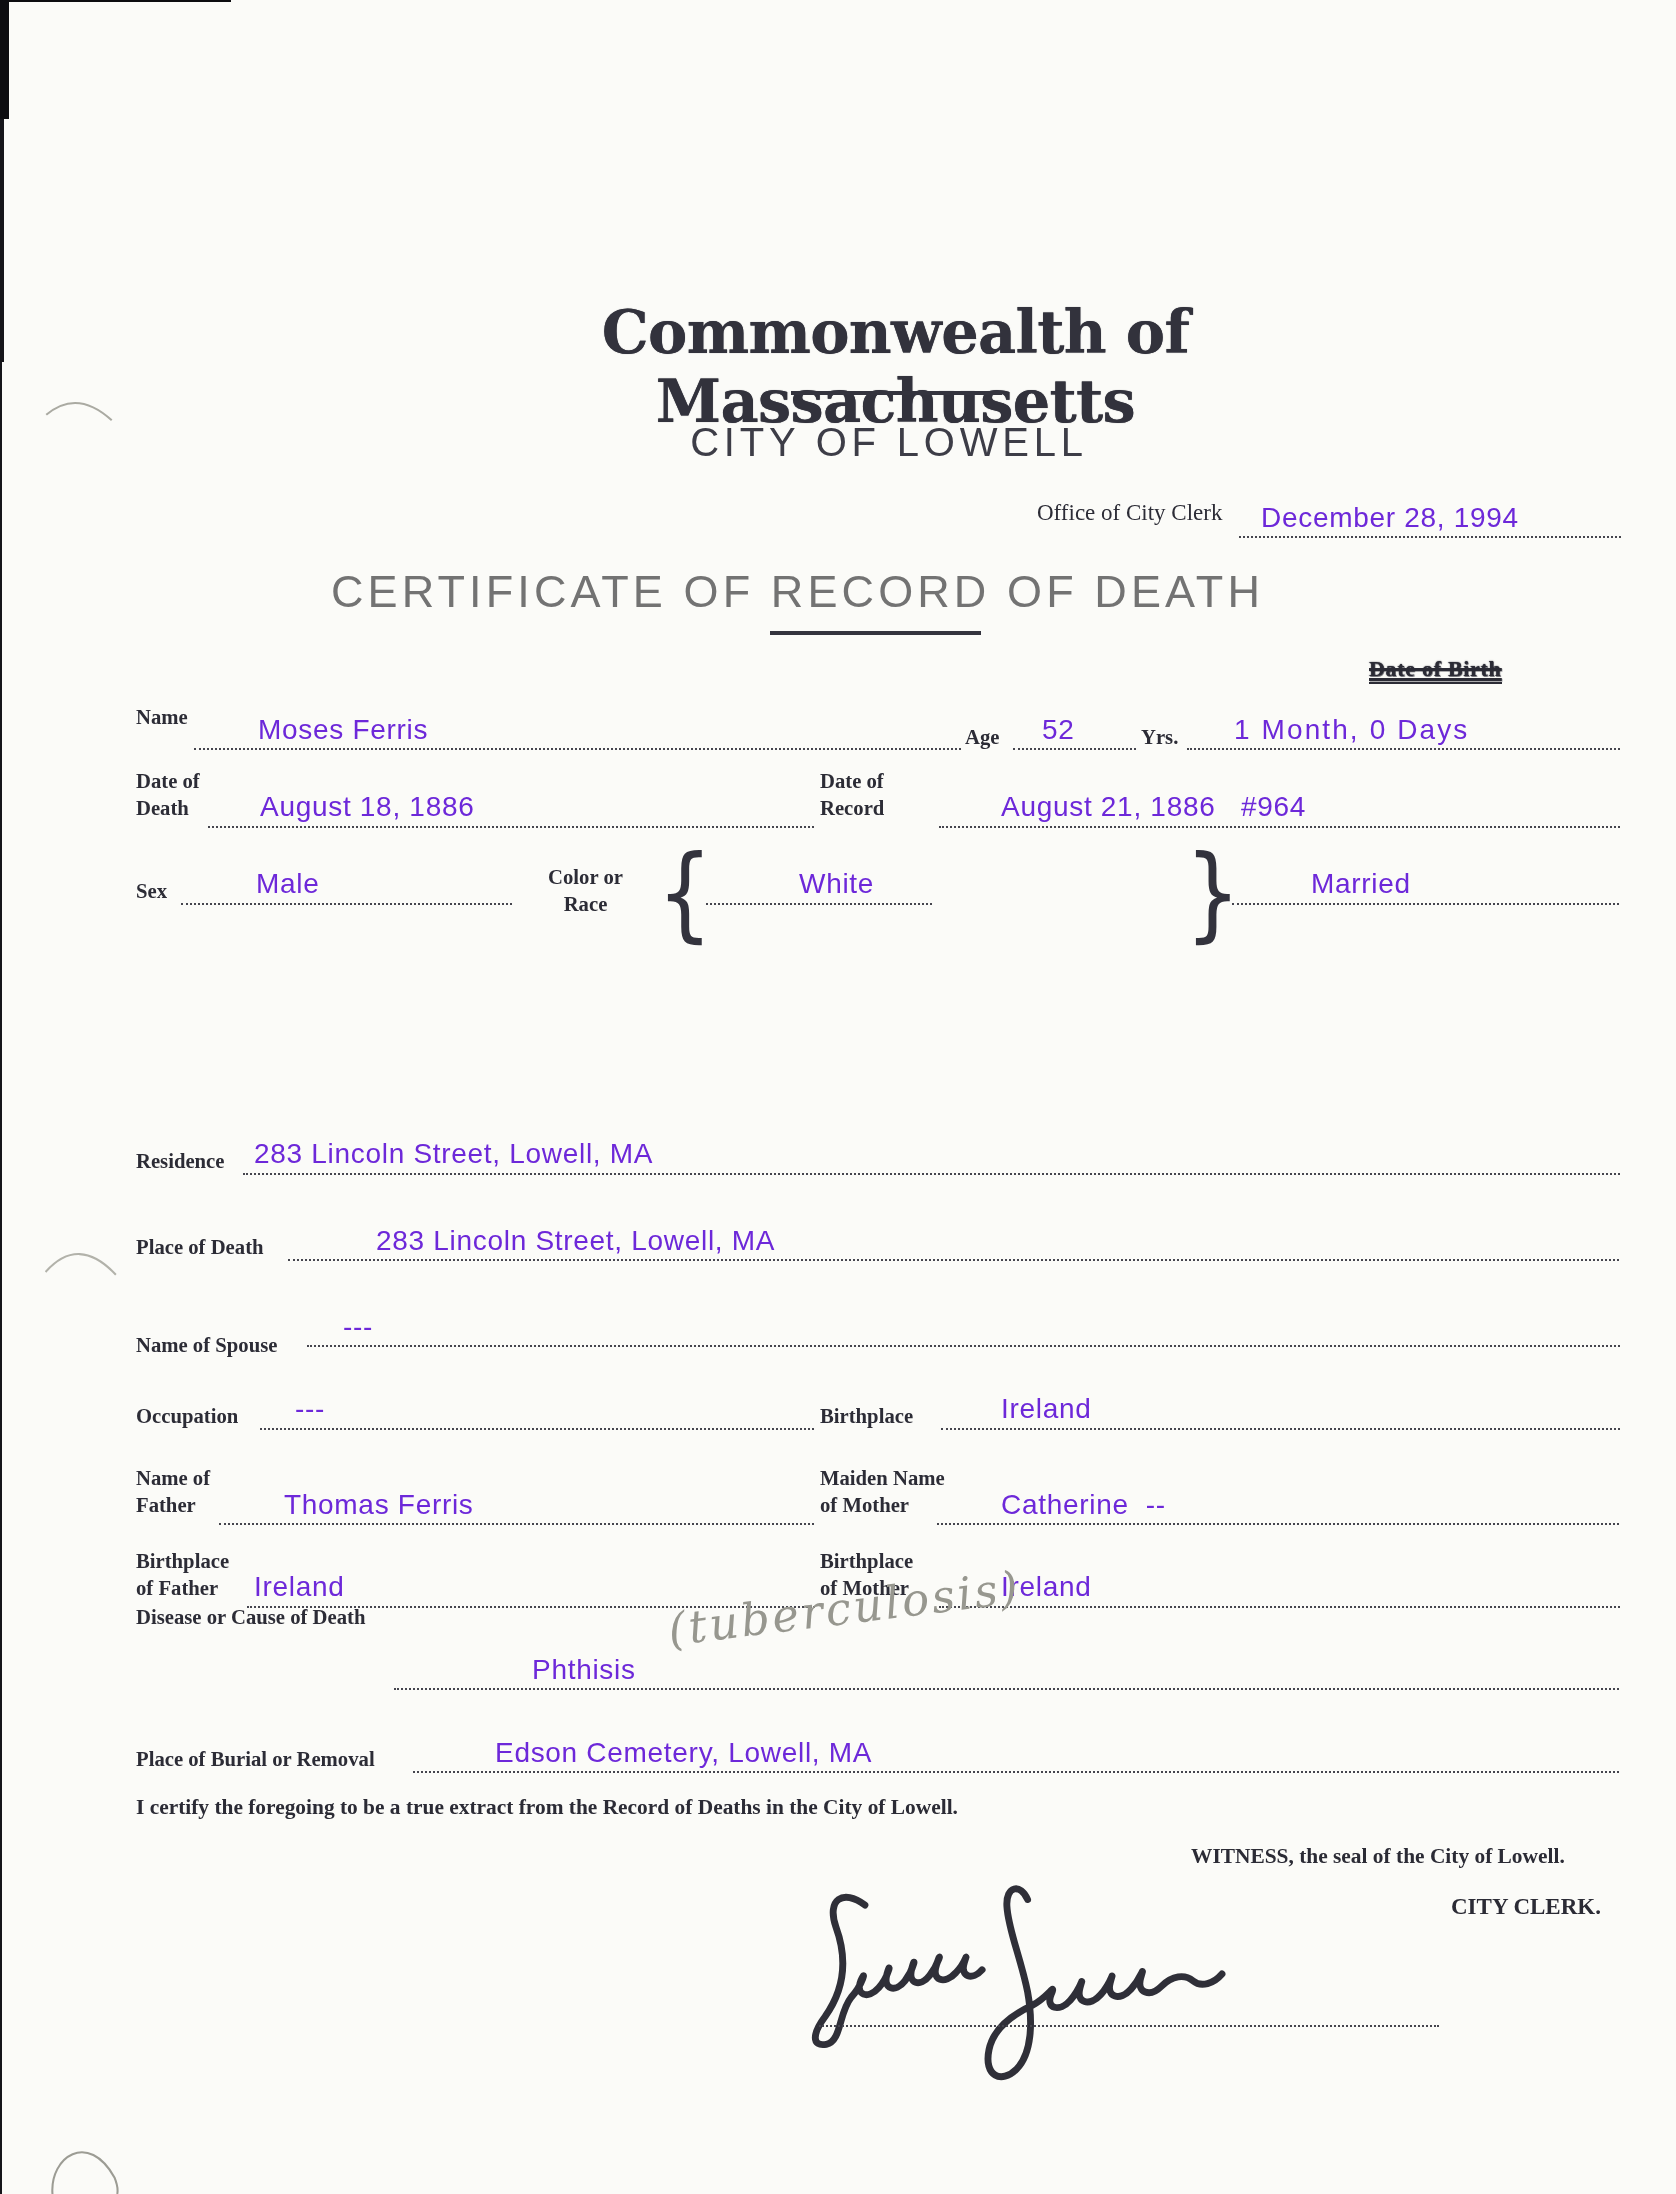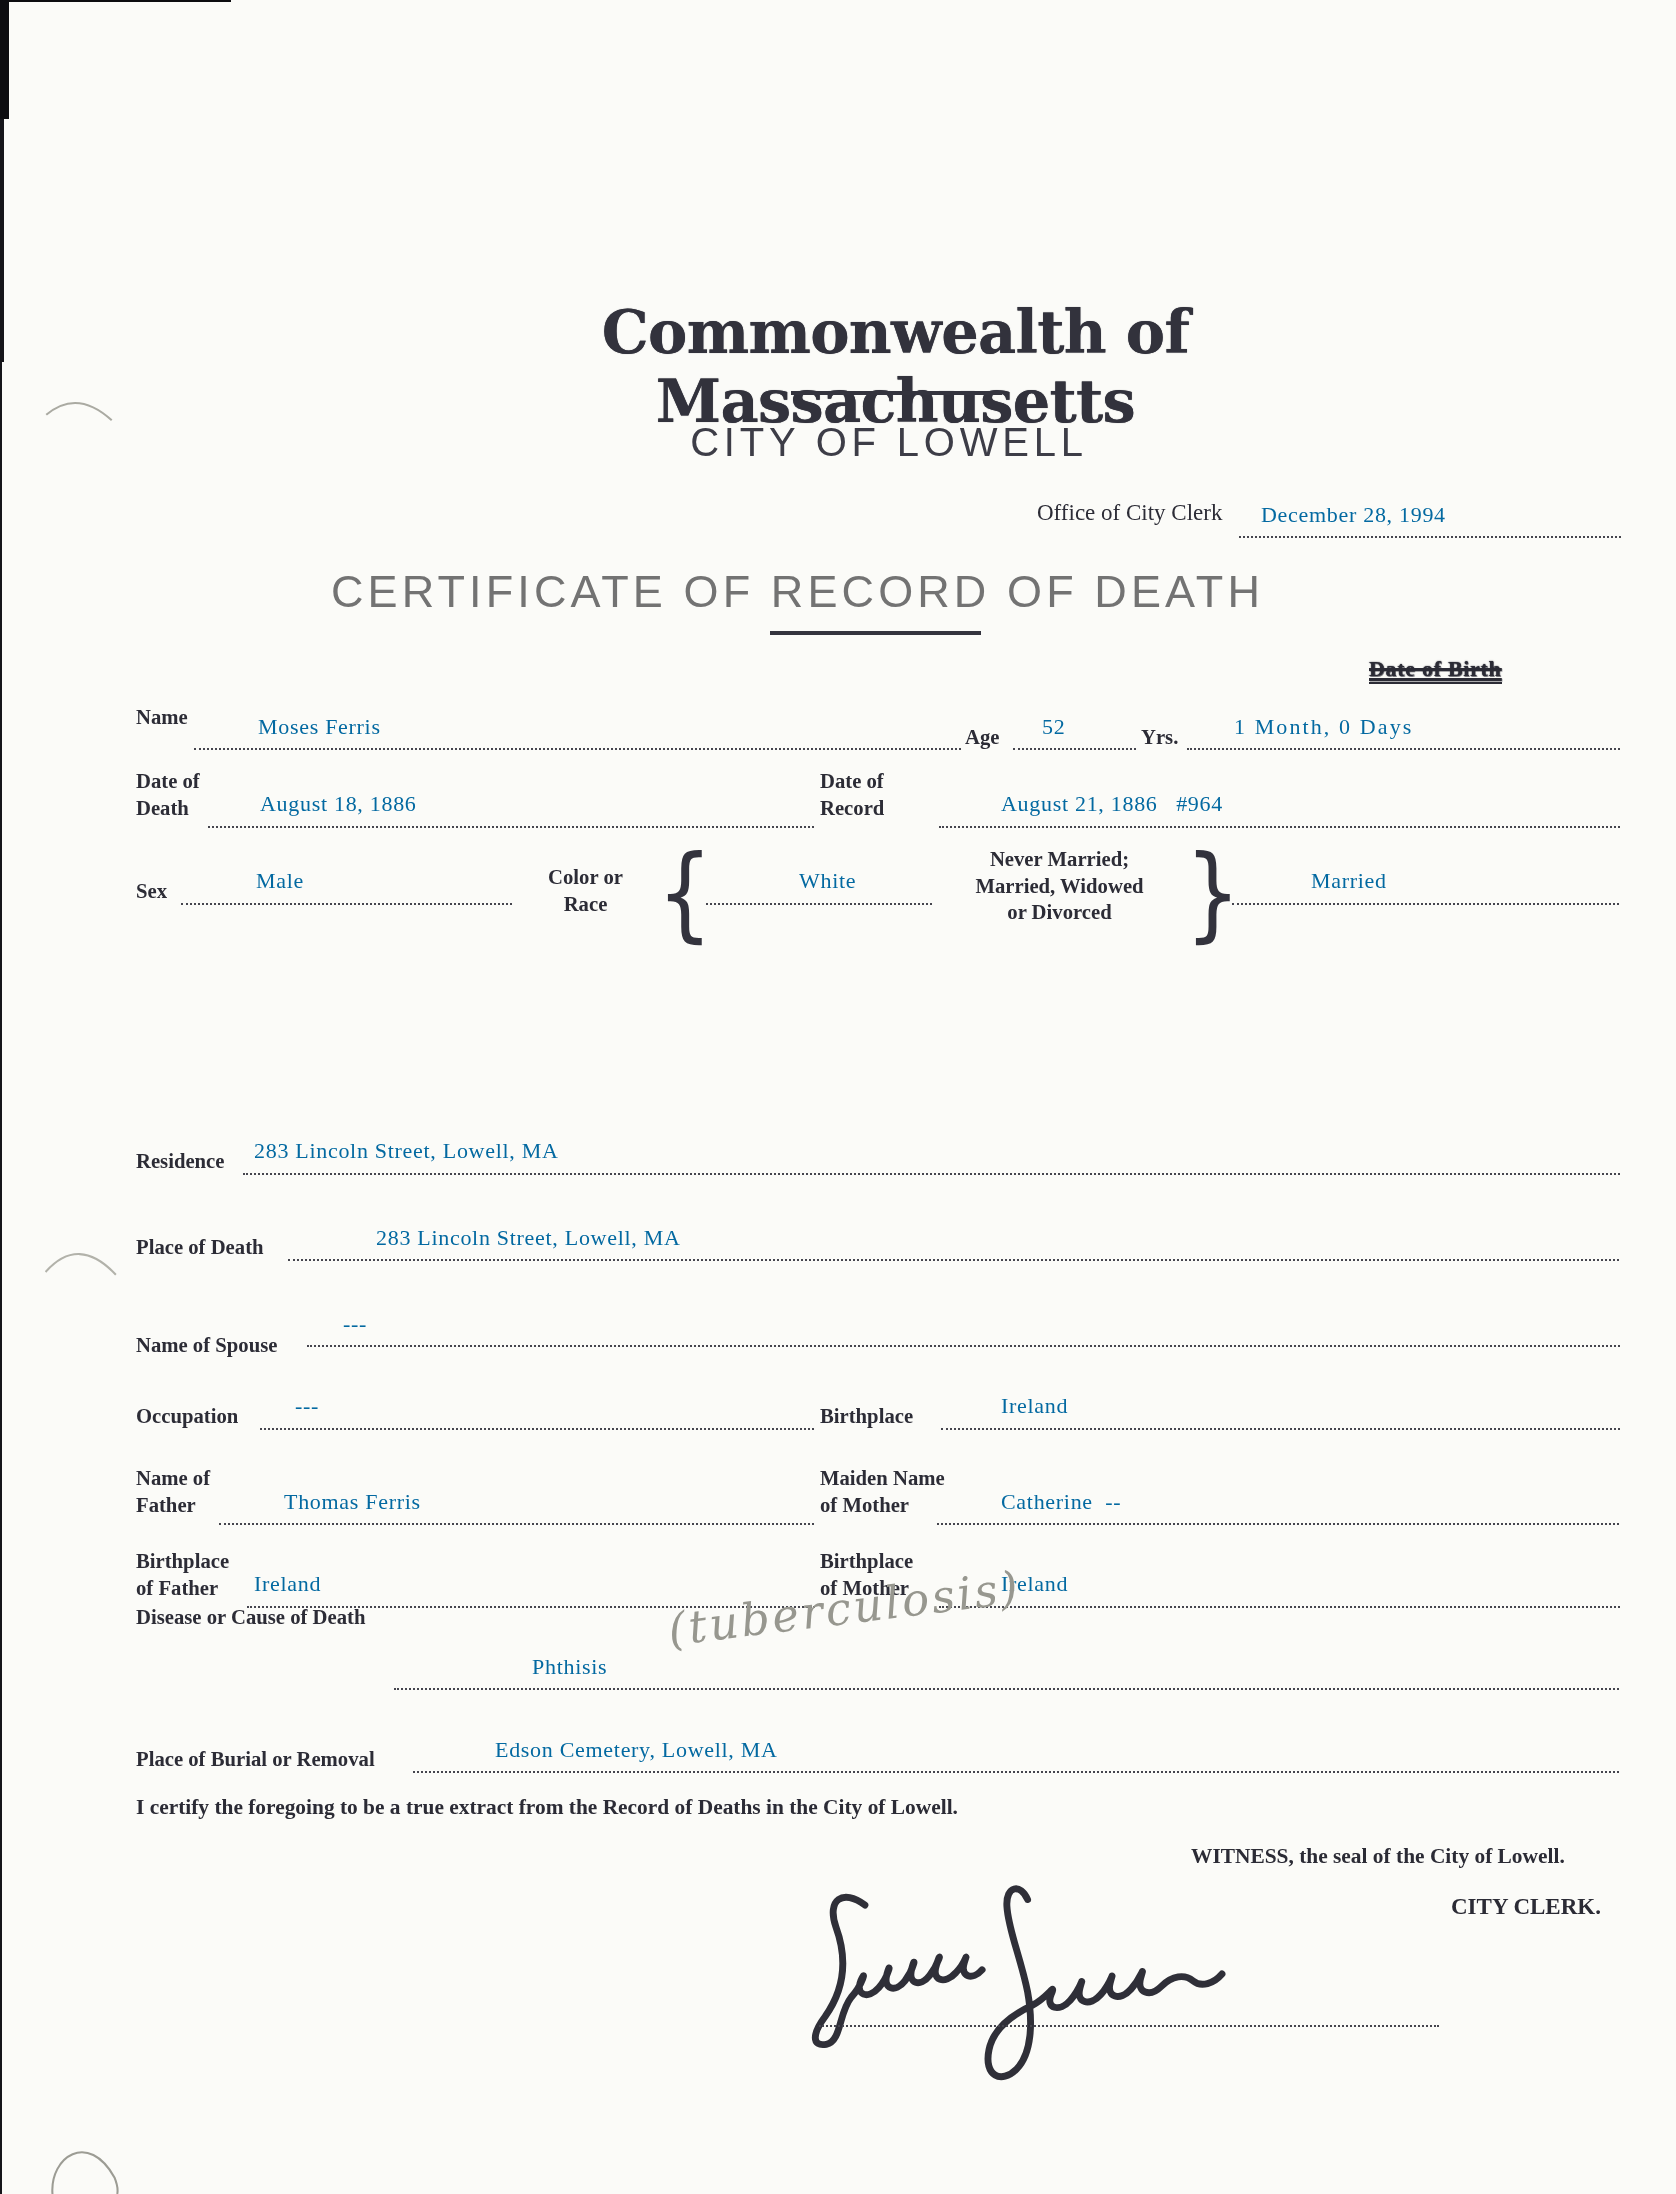--- a/index.html
+++ b/index.html
@@ -47,22 +47,22 @@
   }
   .lbl{
     position:absolute;
     font-family:"Liberation Serif",serif;font-weight:bold;
     font-size:20.7px;line-height:1.28;color:#2c2c36;
     white-space:pre-line;
   }
   .lbl.c{text-align:center;}
   .val{
     position:absolute;
-    font-family:Liberation Serif, serif;
-    font-size:22px;color:#0369a1;letter-spacing:0.7px;
+    font-family:Liberation Sans, sans-serif;
+    font-size:28px;color:#6d28d9;letter-spacing:0.7px;
     white-space:pre;
   }
   .dots{position:absolute;height:0;border-bottom:2.8px dotted #45454e;}
   .brace{
     position:absolute;
     font-family:"DejaVu Sans",sans-serif;
     font-size:103px;color:#33333d;line-height:1.15;
     transform:scaleX(.85);
   }
   .annot{
@@ -126,23 +126,20 @@
   <span class="val" style="left:1001px;top:791px;">August 21, 1886   #964</span>
 
   <span class="lbl" style="left:136px;top:878px;">Sex</span>
   <div class="dots" style="left:181px;top:903px;width:331px;"></div>
   <span class="val" style="left:256px;top:868px;">Male</span>
   <span class="lbl c" style="left:524px;top:864px;width:123px;">Color or
 Race</span>
   <span class="brace" style="left:652px;top:834px;">{</span>
   <div class="dots" style="left:706px;top:903px;width:226px;"></div>
   <span class="val" style="left:799px;top:868px;text-align:center;">White</span>
-  <span class="lbl c" style="left:946px;top:846px;width:227px;">Never Married;
-Married, Widowed
-or Divorced</span>
   <span class="brace" style="left:1180px;top:834px;">}</span>
   <div class="dots" style="left:1232px;top:903px;width:387px;"></div>
   <span class="val" style="left:1311px;top:868px;">Married</span>
 
   <span class="lbl" style="left:136px;top:1148px;">Residence</span>
   <div class="dots" style="left:243px;top:1173px;width:1377px;"></div>
   <span class="val" style="left:254px;top:1138px;">283 Lincoln Street, Lowell, MA</span>
 
   <span class="lbl" style="left:136px;top:1234px;">Place of Death</span>
   <div class="dots" style="left:288px;top:1259px;width:1331px;"></div>

